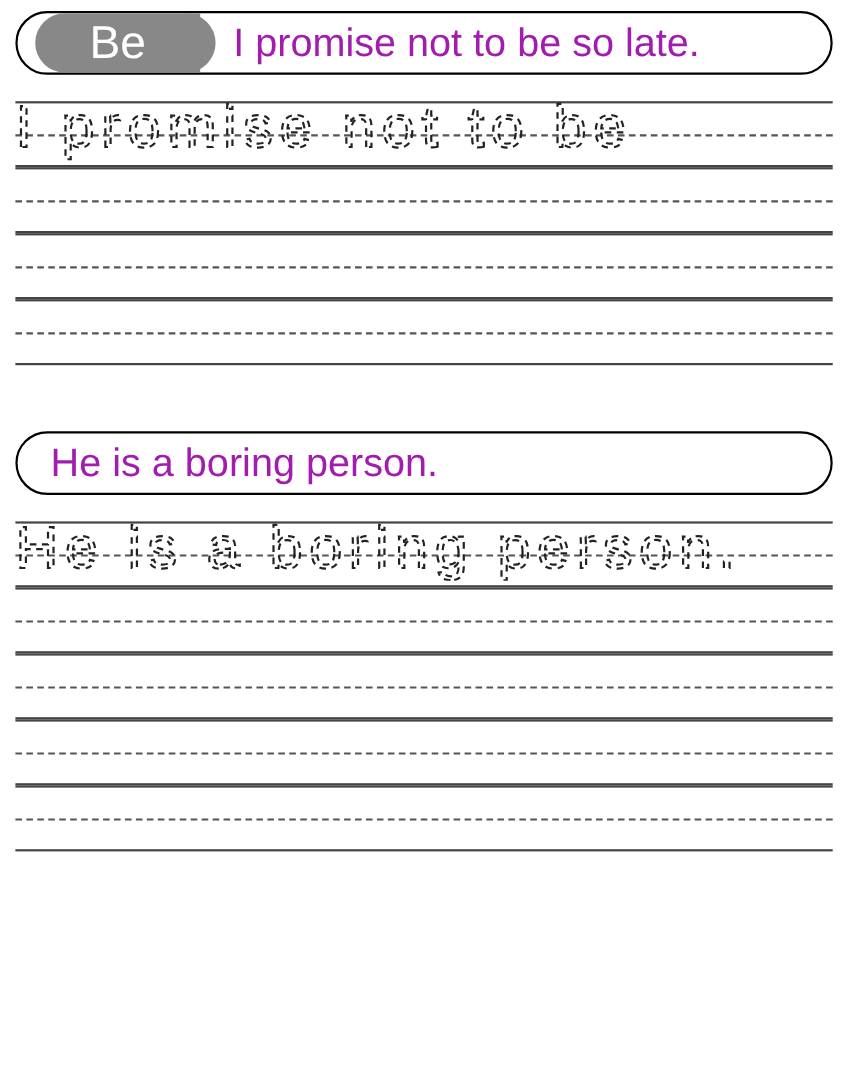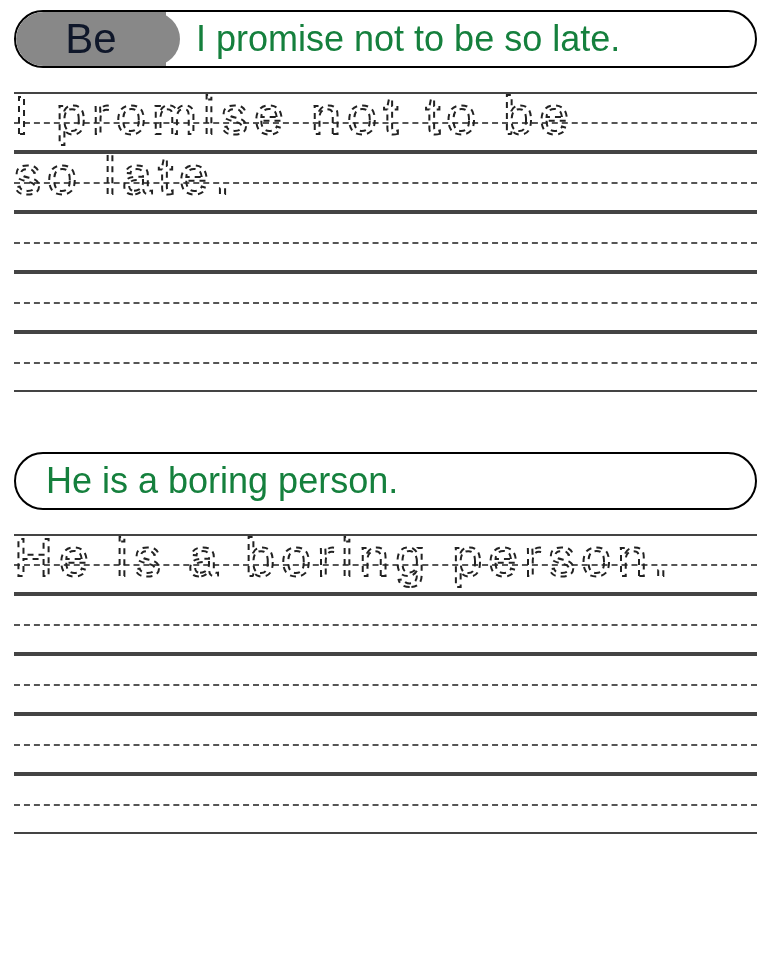--- a/index.html
+++ b/index.html
@@ -25,40 +25,41 @@
     }
     .word-pill {
       width: 150px;
       background: #888;
       border-radius: 27px 0 0 27px;
       display: flex;
       align-items: center;
       justify-content: center;
       font-size: 42px;
       font-weight: 400;
-      color: #0f172a;
+      color: #ffffff;
       position: relative;
+      margin-left: 16px;
     }
     .word-pill::after {
       content: "";
       position: absolute;
       right: -14px;
       top: 0;
       width: 28px;
       height: 100%;
       background: #888;
       border-radius: 0 28px 28px 0;
     }
     .sentence-box {
       flex: 1;
       display: flex;
       align-items: center;
       padding-left: 30px;
       font-size: 36px;
-      color: #15803d;
+      color: #a21caf;
     }
     .writing-block {
       margin-top: 24px;
     }
     .writing-line {
       position: relative;
       height: 60px;
     }
     .wl-top, .wl-bot {
       position: absolute;
@@ -106,28 +107,20 @@
         <div class="wl-mid"></div>
         <div class="wl-bot"></div>
       <svg class="trace-text" viewBox="0 0 743 60" preserveAspectRatio="xMinYMid meet">
         <text x="0" y="48" font-size="54" font-family="Arial" letter-spacing="6" fill="none" stroke="#222" stroke-width="2" stroke-dasharray="6,5">I promise not to be</text>
       </svg>
     </div>
     <div class="writing-line">
       <div class="wl-top"></div>
         <div class="wl-mid"></div>
         <div class="wl-bot"></div>
-      <svg class="trace-text" viewBox="0 0 743 60" preserveAspectRatio="xMinYMid meet">
-        <text x="0" y="48" font-size="54" font-family="Arial" letter-spacing="6" fill="none" stroke="#222" stroke-width="2" stroke-dasharray="6,5">so late.</text>
-      </svg>
-    </div>
-    <div class="writing-line">
-      <div class="wl-top"></div>
-        <div class="wl-mid"></div>
-        <div class="wl-bot"></div>
     </div>
     <div class="writing-line">
       <div class="wl-top"></div>
         <div class="wl-mid"></div>
         <div class="wl-bot"></div>
     </div>
     <div class="writing-line">
       <div class="wl-top"></div>
         <div class="wl-mid"></div>
         <div class="wl-bot"></div>

